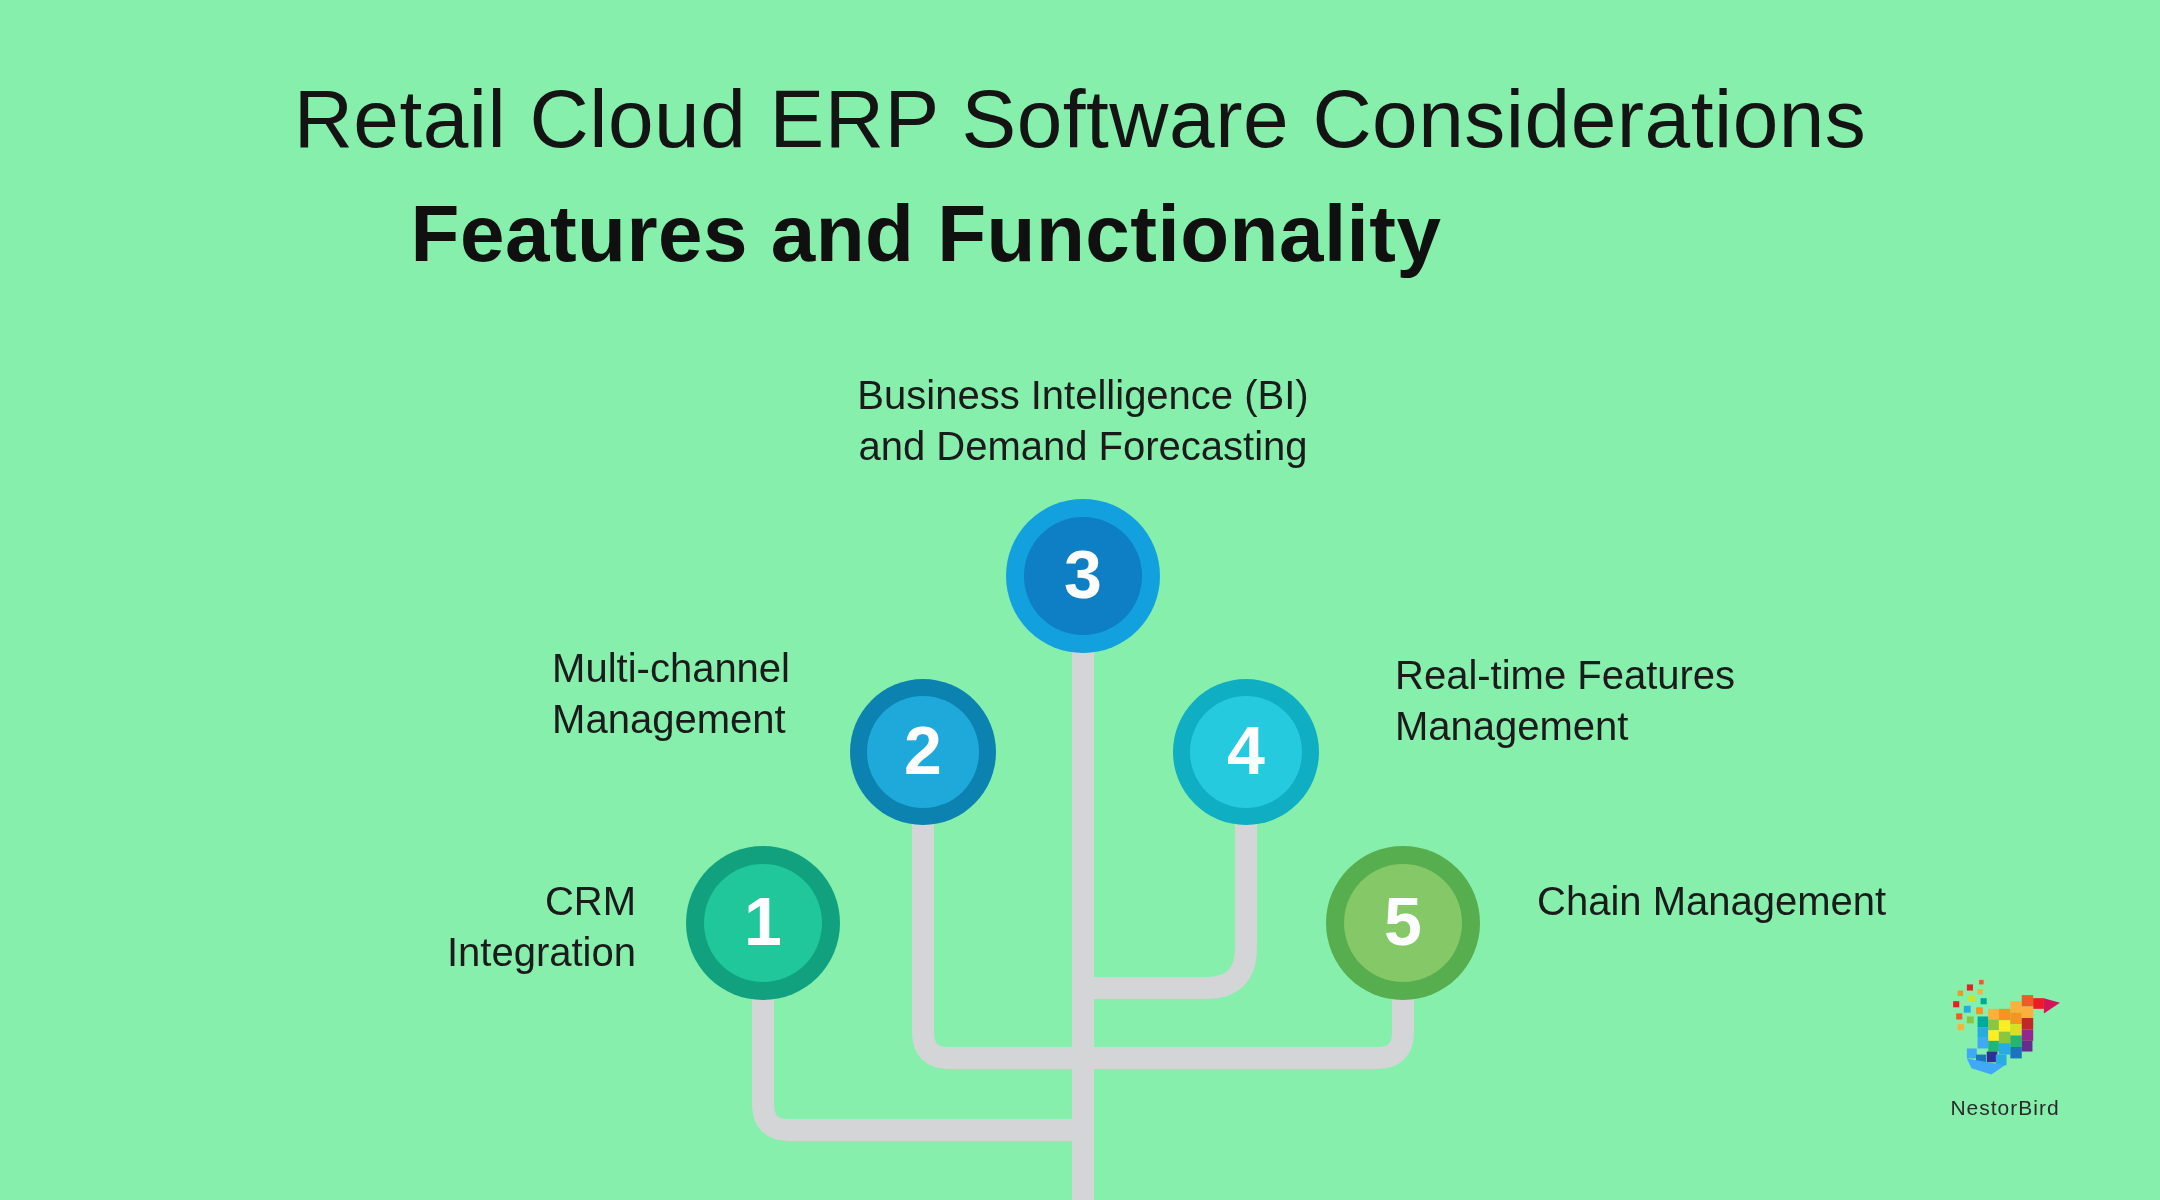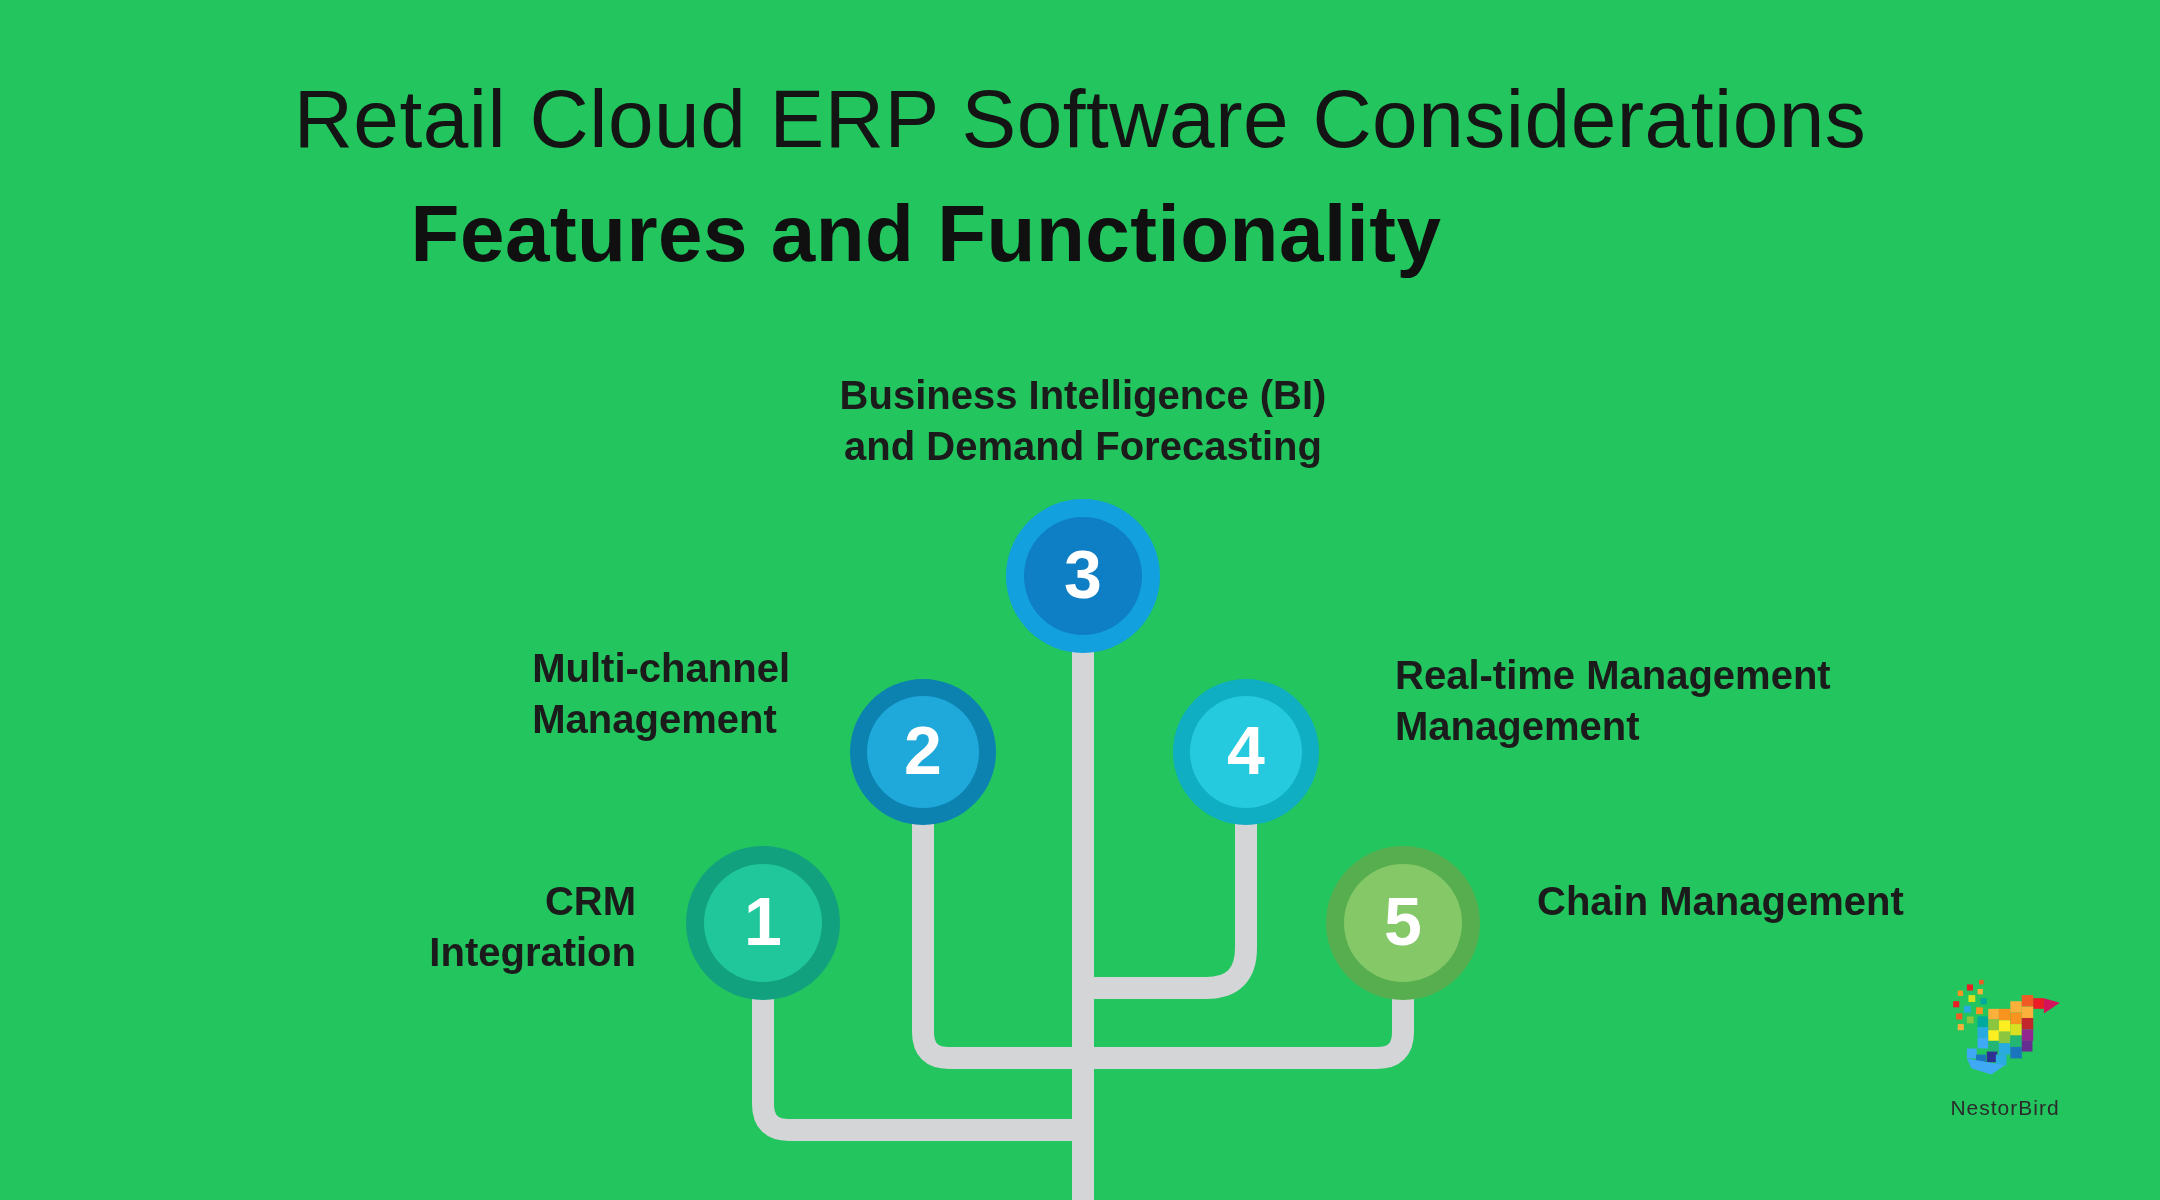--- a/index.html
+++ b/index.html
@@ -1,20 +1,20 @@
 <!DOCTYPE html>
 <html><head>
 <meta charset="utf-8">
 <style>
   html,body{margin:0;padding:0;background:#ffffff;}
   #canvas{
     position:relative;
     width:2160px;height:1200px;
     overflow:hidden;
-    background:#22c55e;
+    background:#86efac;
     font-family:"Liberation Sans", sans-serif;
     color:#161616;
   }
   
   .title-line1{
     position:absolute;left:0;top:72px;width:2160px;
     text-align:center;font-size:82px;font-weight:500;
     letter-spacing:0.5px;color:#141414;
   }
   .title-line2{
@@ -37,21 +37,21 @@
     font-size:68px;font-weight:700;color:#ffffff;line-height:1;
     transform:translateY(-2px);
   }
   .n1{left:686px;top:846px;width:154px;height:154px;}
   .n2{left:850px;top:679px;width:146px;height:146px;}
   .n3{left:1006px;top:499px;width:154px;height:154px;}
   .n4{left:1173px;top:679px;width:146px;height:146px;}
   .n5{left:1326px;top:846px;width:154px;height:154px;}
   
   .label{
-    position:absolute;z-index:3;font-size:40px;font-weight:700;
+    position:absolute;z-index:3;font-size:40px;font-weight:400;
     line-height:51px;color:#1b1b1b;white-space:nowrap;
   }
   .label-bi{left:683px;top:370px;width:800px;text-align:center;}
   .label-multi{right:1370px;top:643px;}
   .label-crm{right:1524px;top:876px;text-align:right;}
   .label-realtime{left:1395px;top:650px;text-align:left;}
   .label-supply{left:1537px;top:876px;text-align:left;}
   
   .logo{position:absolute;left:1915px;top:978px;width:180px;z-index:3;text-align:center;}
   .logo svg{display:block;margin:0 auto;}
@@ -107,21 +107,21 @@
   </div>
   <div class="label label-multi">
     <div>Multi-channel</div>
     <div>Management</div>
   </div>
   <div class="label label-bi">
     <div>Business Intelligence (BI)</div>
     <div>and Demand Forecasting</div>
   </div>
   <div class="label label-realtime">
-    <div>Real-time Management</div>
+    <div>Real-time Features</div>
     <div>Management</div>
   </div>
   <div class="label label-supply">
     <div>Chain Management</div>
   </div>
 
   <div class="logo">
     <svg width="122" height="112" viewBox="0 0 160 146">
 
       <rect x="46" y="2" width="6" height="6" fill="#F15A24"></rect>

